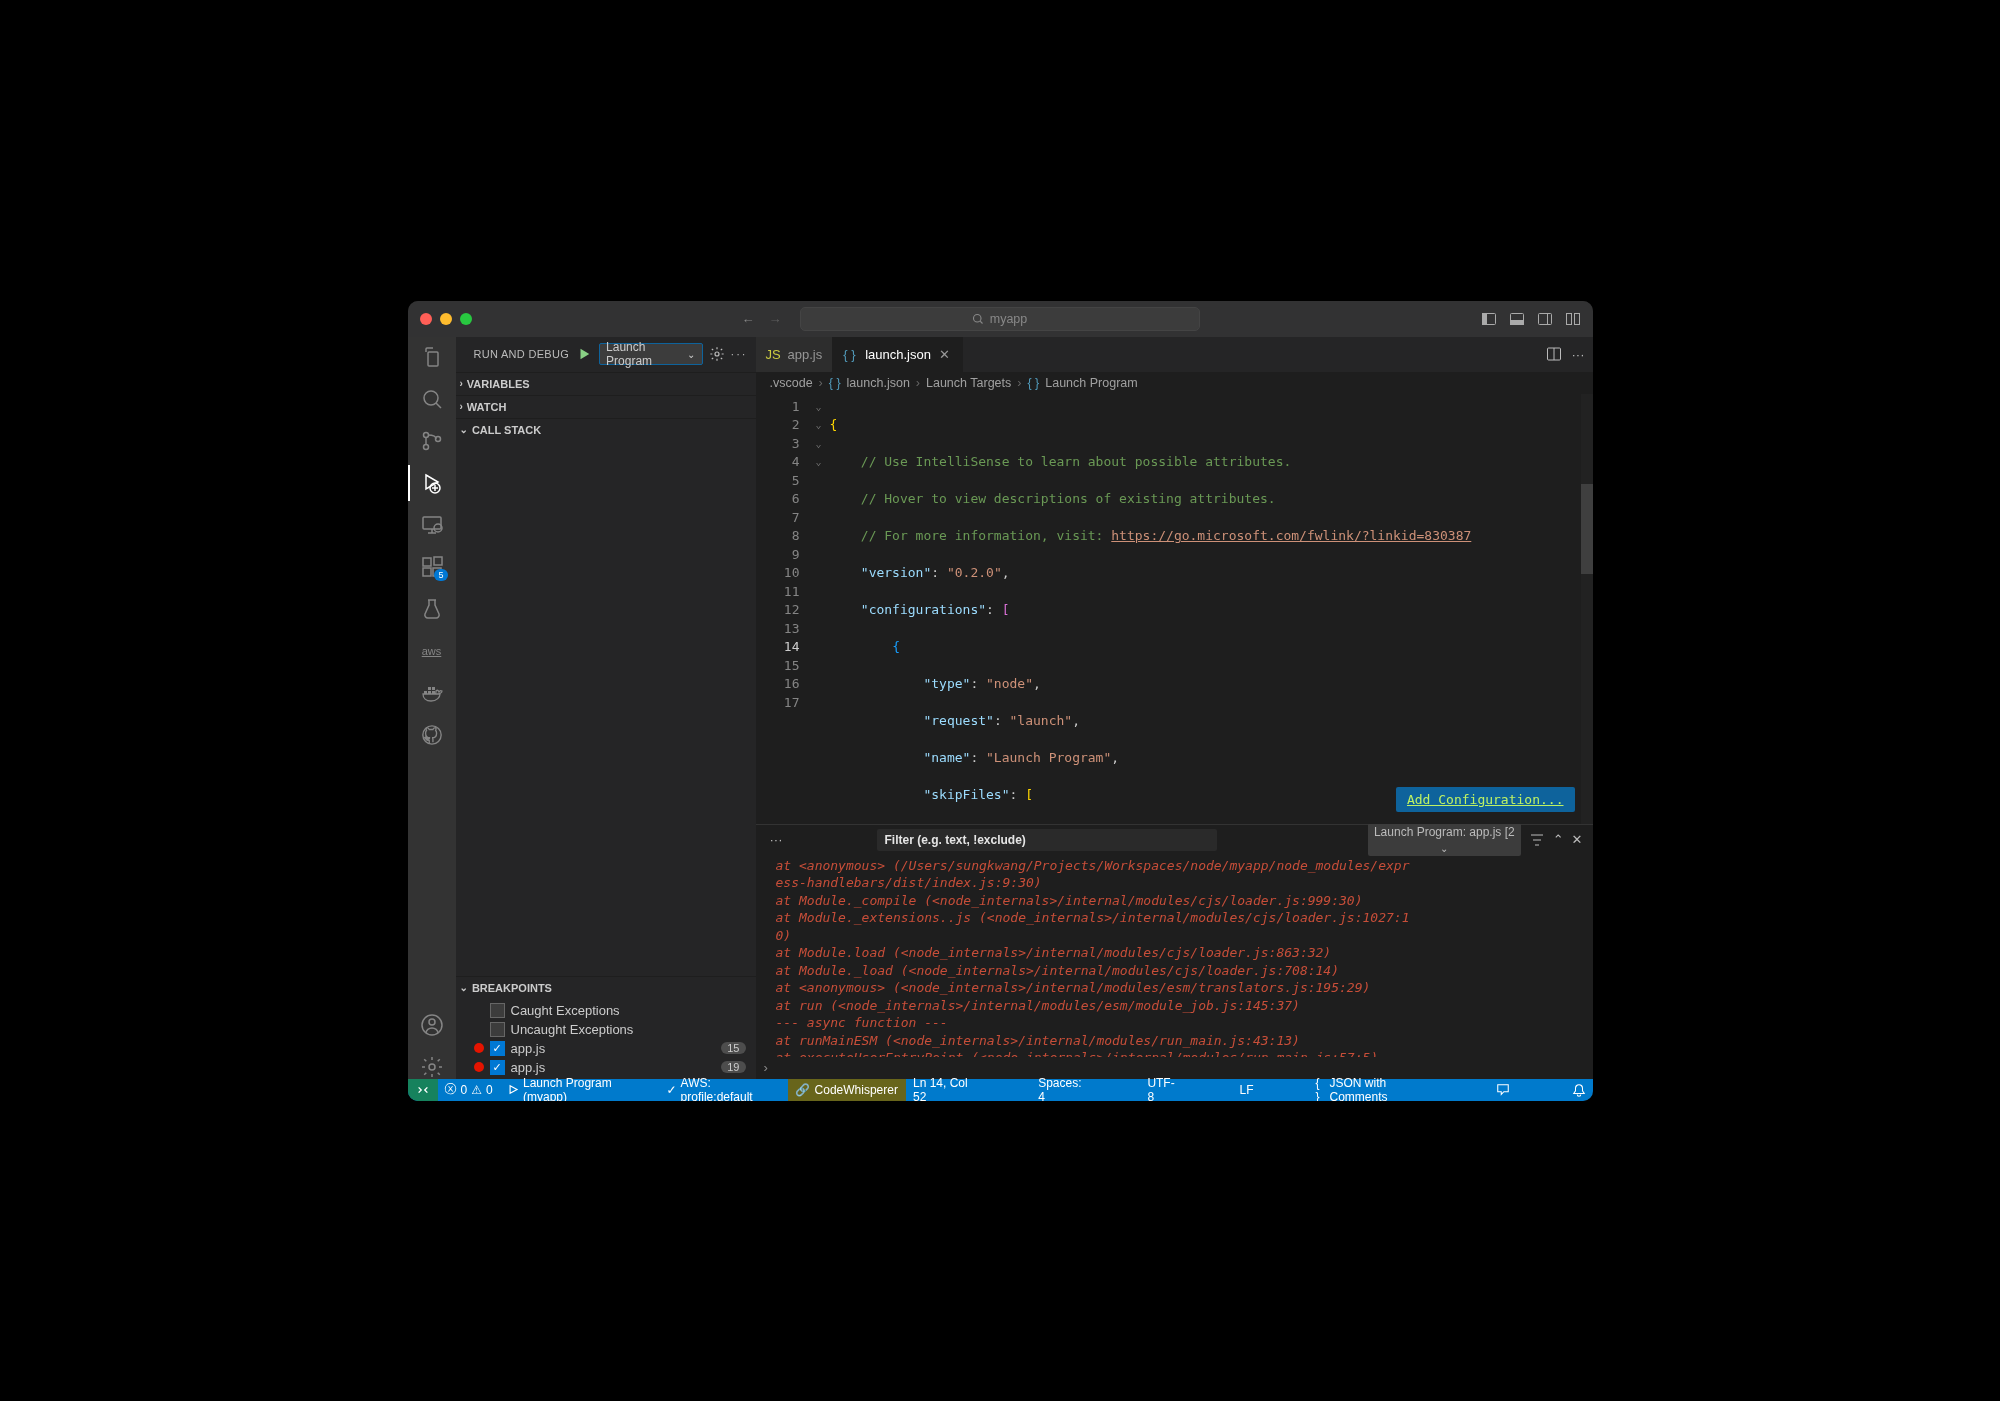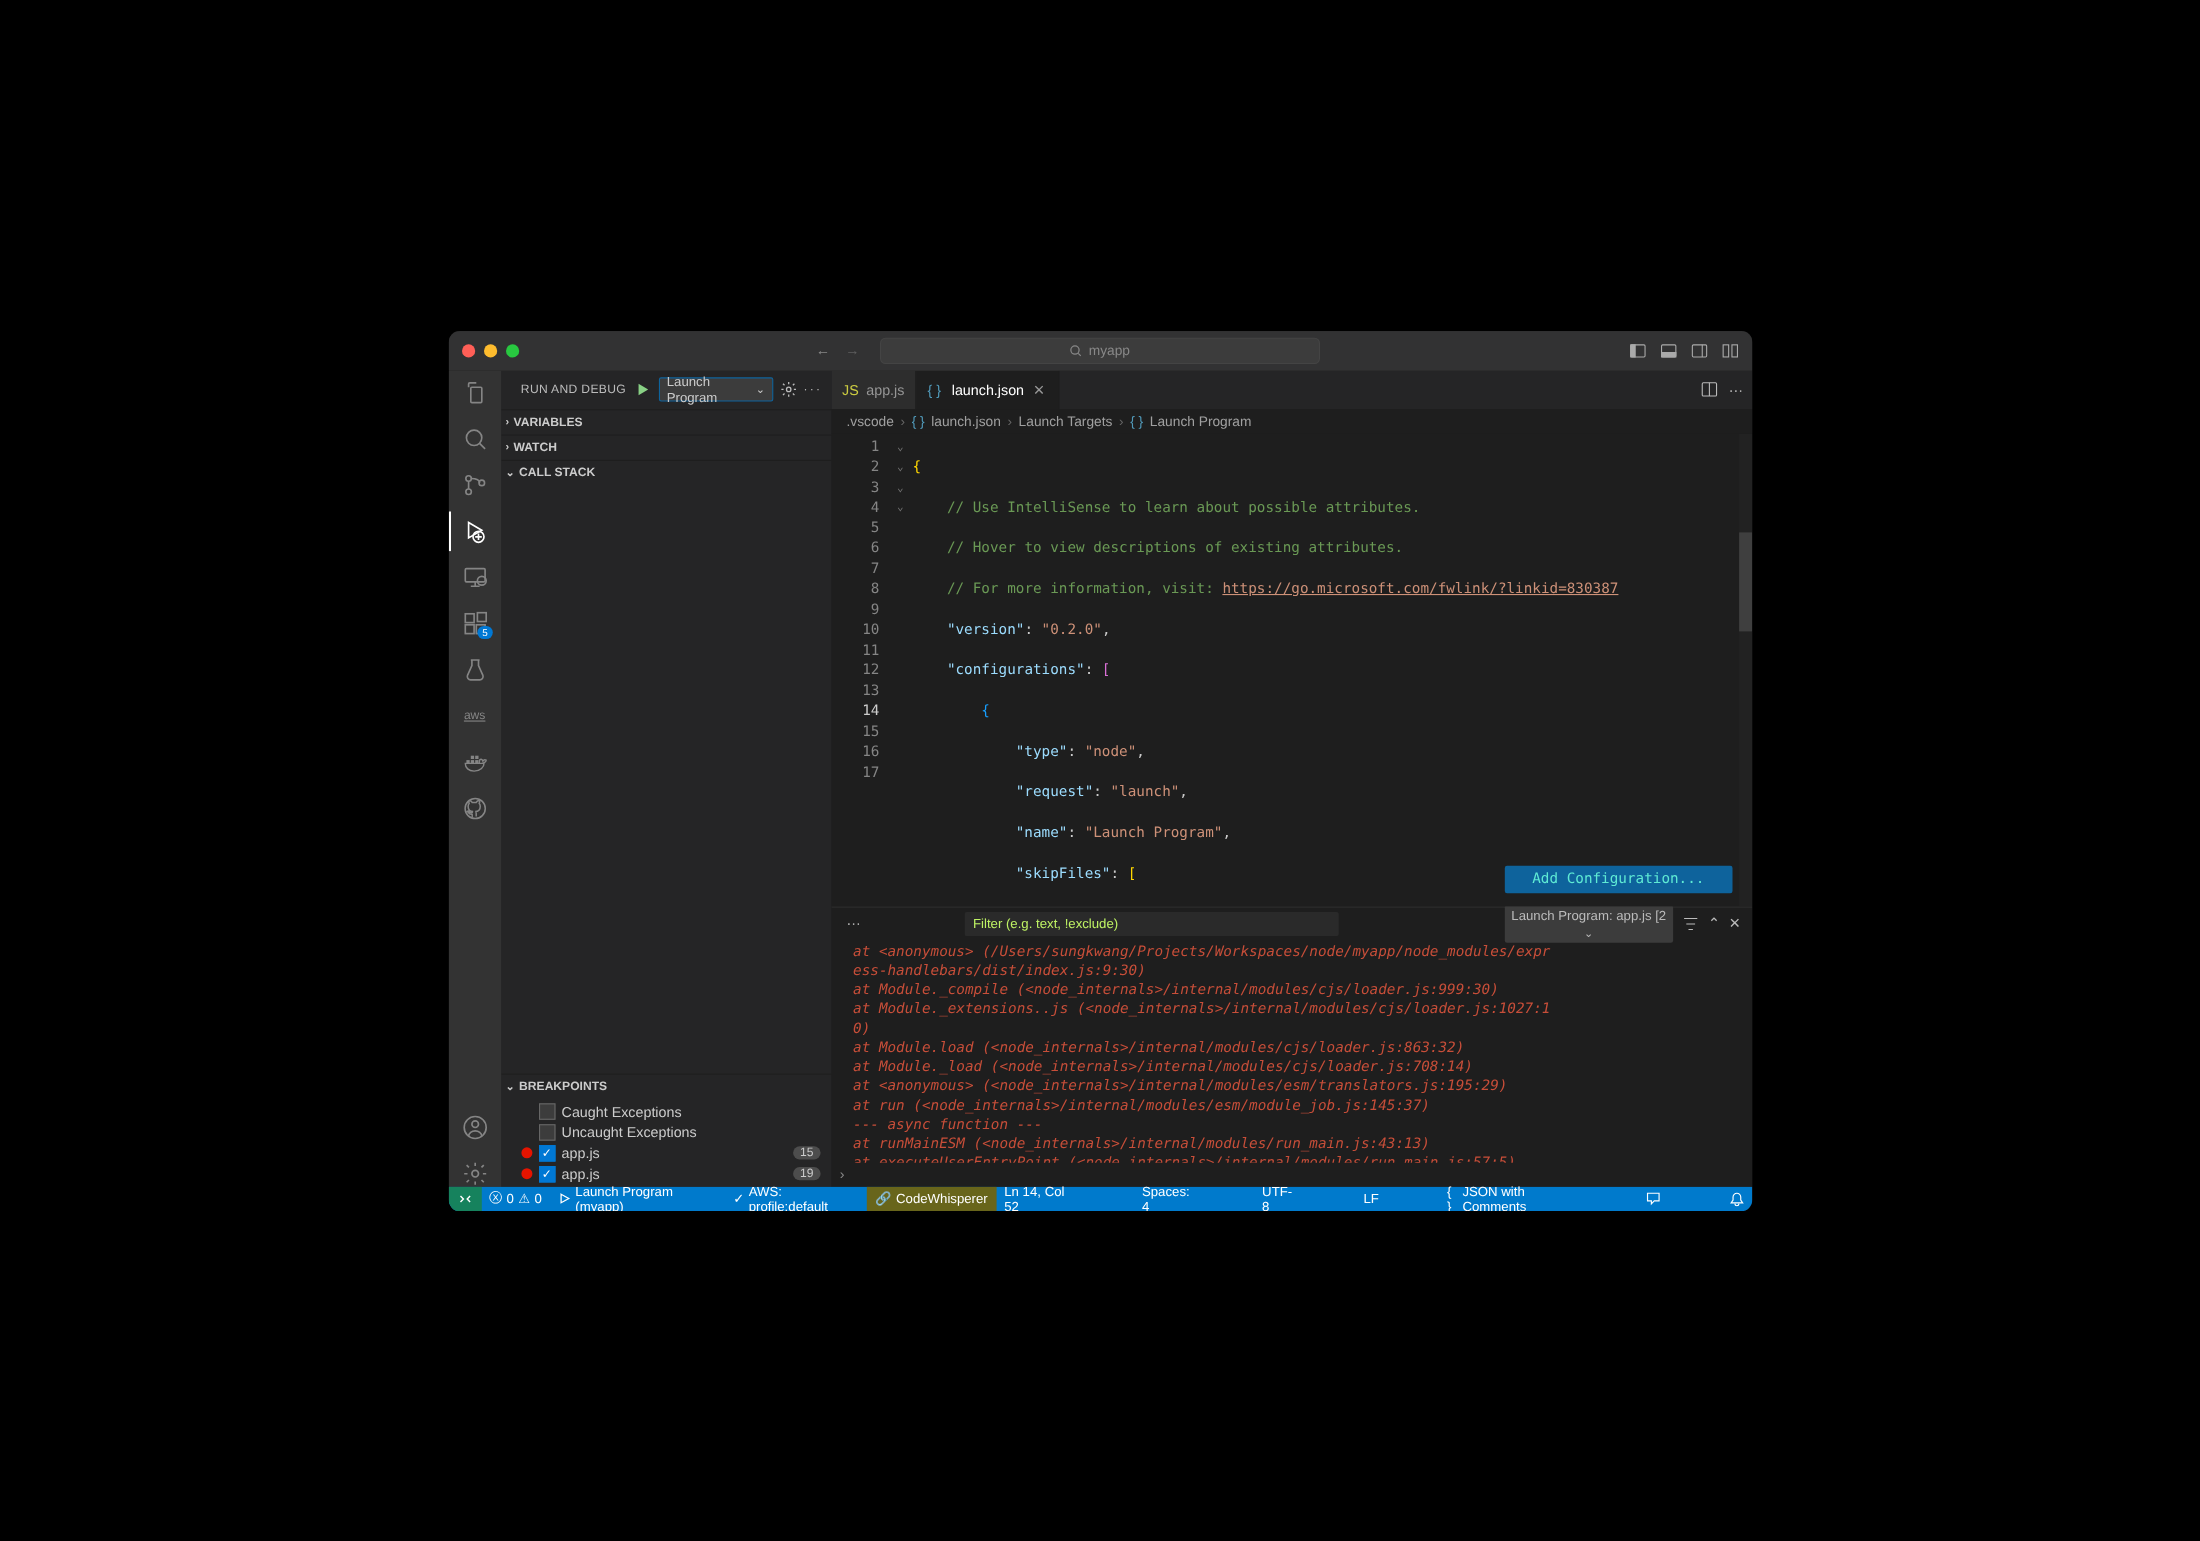--- a/index.html
+++ b/index.html
@@ -51,28 +51,28 @@
 .crumbs .sep { color:#666;}
 
 .editor { flex:1; display:flex; background:#1e1e1e; font-family:'SF Mono',Menlo,Consolas,monospace; font-size:13px; overflow:hidden; position:relative;}
 .gutter { width:60px; text-align:right; color:#858585; padding:4px 16px 0 0; line-height:18.5px;}
 .gutter .cur { color:#ccc;}
 .fold-col { width:14px; color:#777; padding-top:4px; line-height:18.5px; font-size:10px;}
 .code { flex:1; padding:4px 0 0 0; line-height:18.5px; white-space:pre; overflow:hidden;}
 .tok-p { color:#ffd700;} .tok-b { color:#da70d6;} .tok-s { color:#179fff;}
 .tok-c { color:#6a9955;} .tok-k { color:#9cdcfe;} .tok-str { color:#ce9178;} .tok-l { color:#ce9178; text-decoration:underline;}
 .line { min-height:18.5px; }
-.add-config { position:absolute; bottom:12px; right:18px; background:#0e639c; color:#5eead4; padding:5px 25px; font-size:13px; border-radius:2px; cursor:pointer;}
+.add-config { position:absolute; bottom:12px; right:18px; background:#0e639c; color:#bef264; padding:5px 11px; font-size:13px; border-radius:2px; cursor:pointer;text-decoration:underline;}
 .minimap { position:absolute; right:0; top:0; bottom:0; width:12px; background:rgba(100,100,100,0.06);}
 .mm-thumb { position:absolute; right:0; top:90px; width:12px; height:90px; background:rgba(150,150,150,0.25);}
 
 .panel { height:255px; background:#1e1e1e; border-top:1px solid #333; display:flex; flex-direction:column;}
 .panel-head { height:30px; display:flex; align-items:center; padding:0 10px; gap:10px;}
 .panel-dots { color:#bbb; cursor:pointer; padding:0 4px;}
-.filter { flex:0 0 340px; margin-left:80px; height:22px; background:#2a2a2a; color:#bef264; padding:0 8px; display:flex; align-items:center; font-size:12px; border-radius:2px;}
+.filter { flex:0 0 340px; margin-left:80px; height:22px; background:#2a2a2a; color:#e5e5e5; padding:0 8px; display:flex; align-items:center; font-size:12px; border-radius:2px;font-weight:bold;}
 .panel-right { margin-left:auto; display:flex; align-items:center; gap:8px; color:#bbb;}
 .panel-select { background:#3c3c3c; padding:2px 6px; font-size:12px; display:flex; align-items:center; gap:4px; border-radius:2px; cursor:pointer;flex-direction:column;}
 .console { flex:1; overflow:hidden; font-family:'SF Mono',Menlo,Consolas,monospace; font-size:13px; line-height:17.5px; color:#c74e39; padding:2px 12px 0 20px;font-style:italic;}
 .debug-prompt { height:22px; padding:0 8px; color:#888; display:flex; align-items:center;}
 
 .statusbar { height:22px; background:#007acc; display:flex; align-items:center; font-size:12px; color:#fff;}
 .sb-seg { padding:0 7px; display:flex; align-items:center; gap:4px; cursor:pointer; height:100%;}
 .sb-remote { background:#16825d; padding:0 8px;}
 .sb-cw { background:#68651b; padding:0 8px;}
 .sb-right { margin-left:auto; display:flex; align-items:center;gap:48px;}

